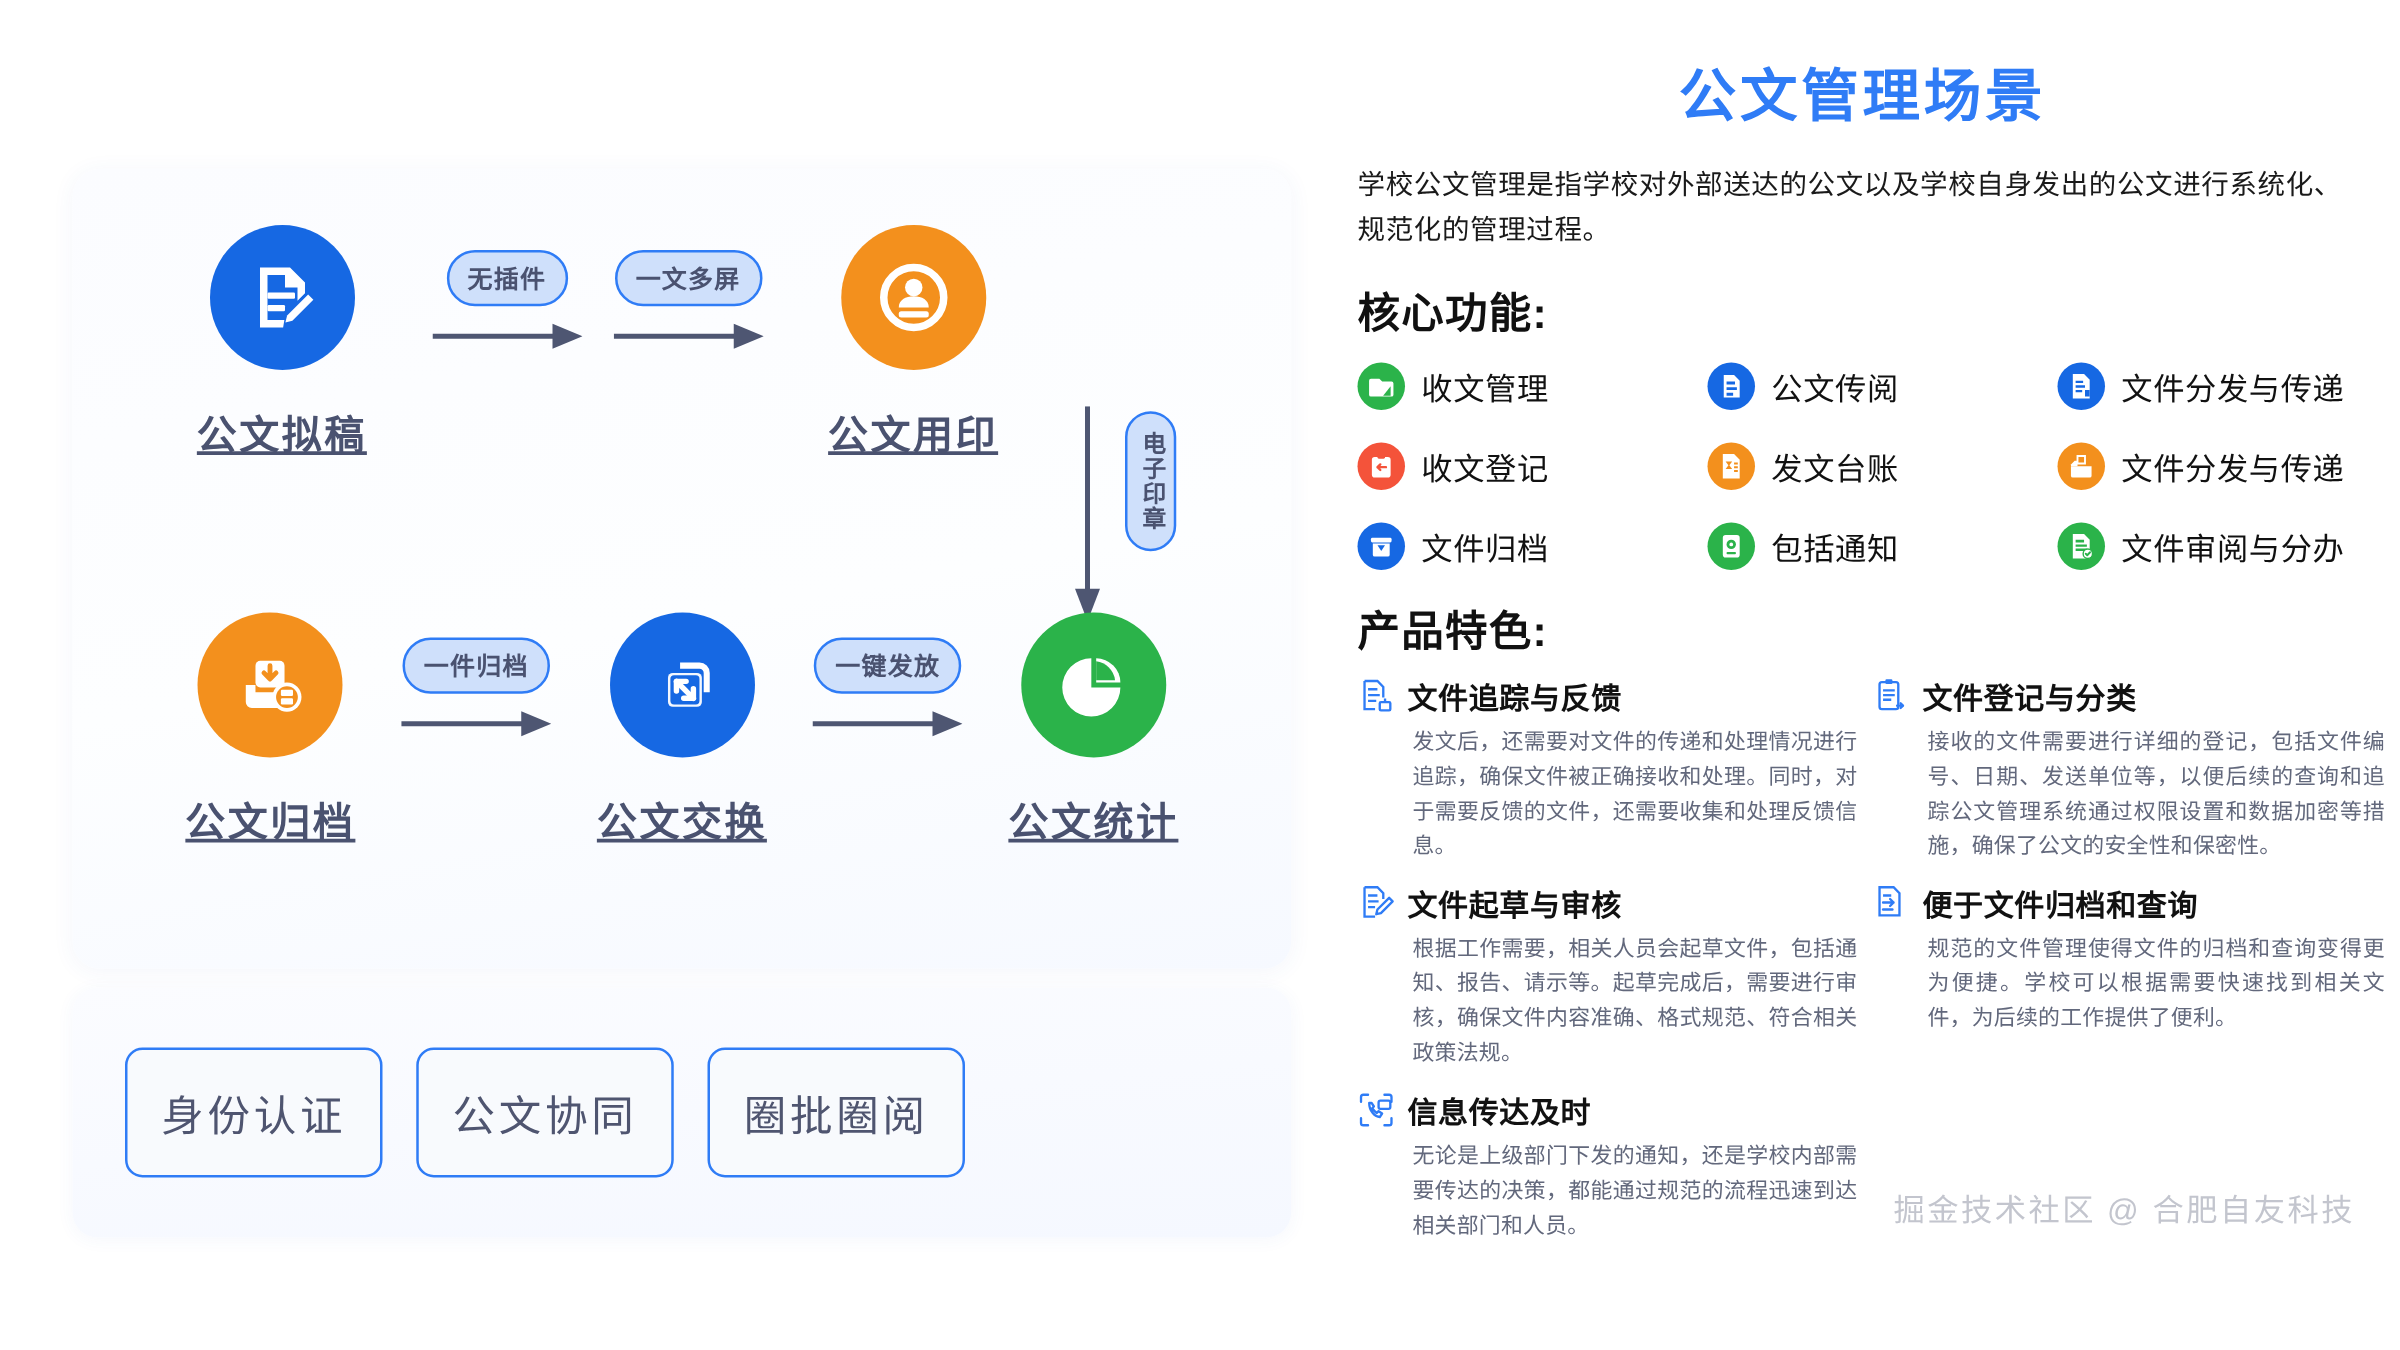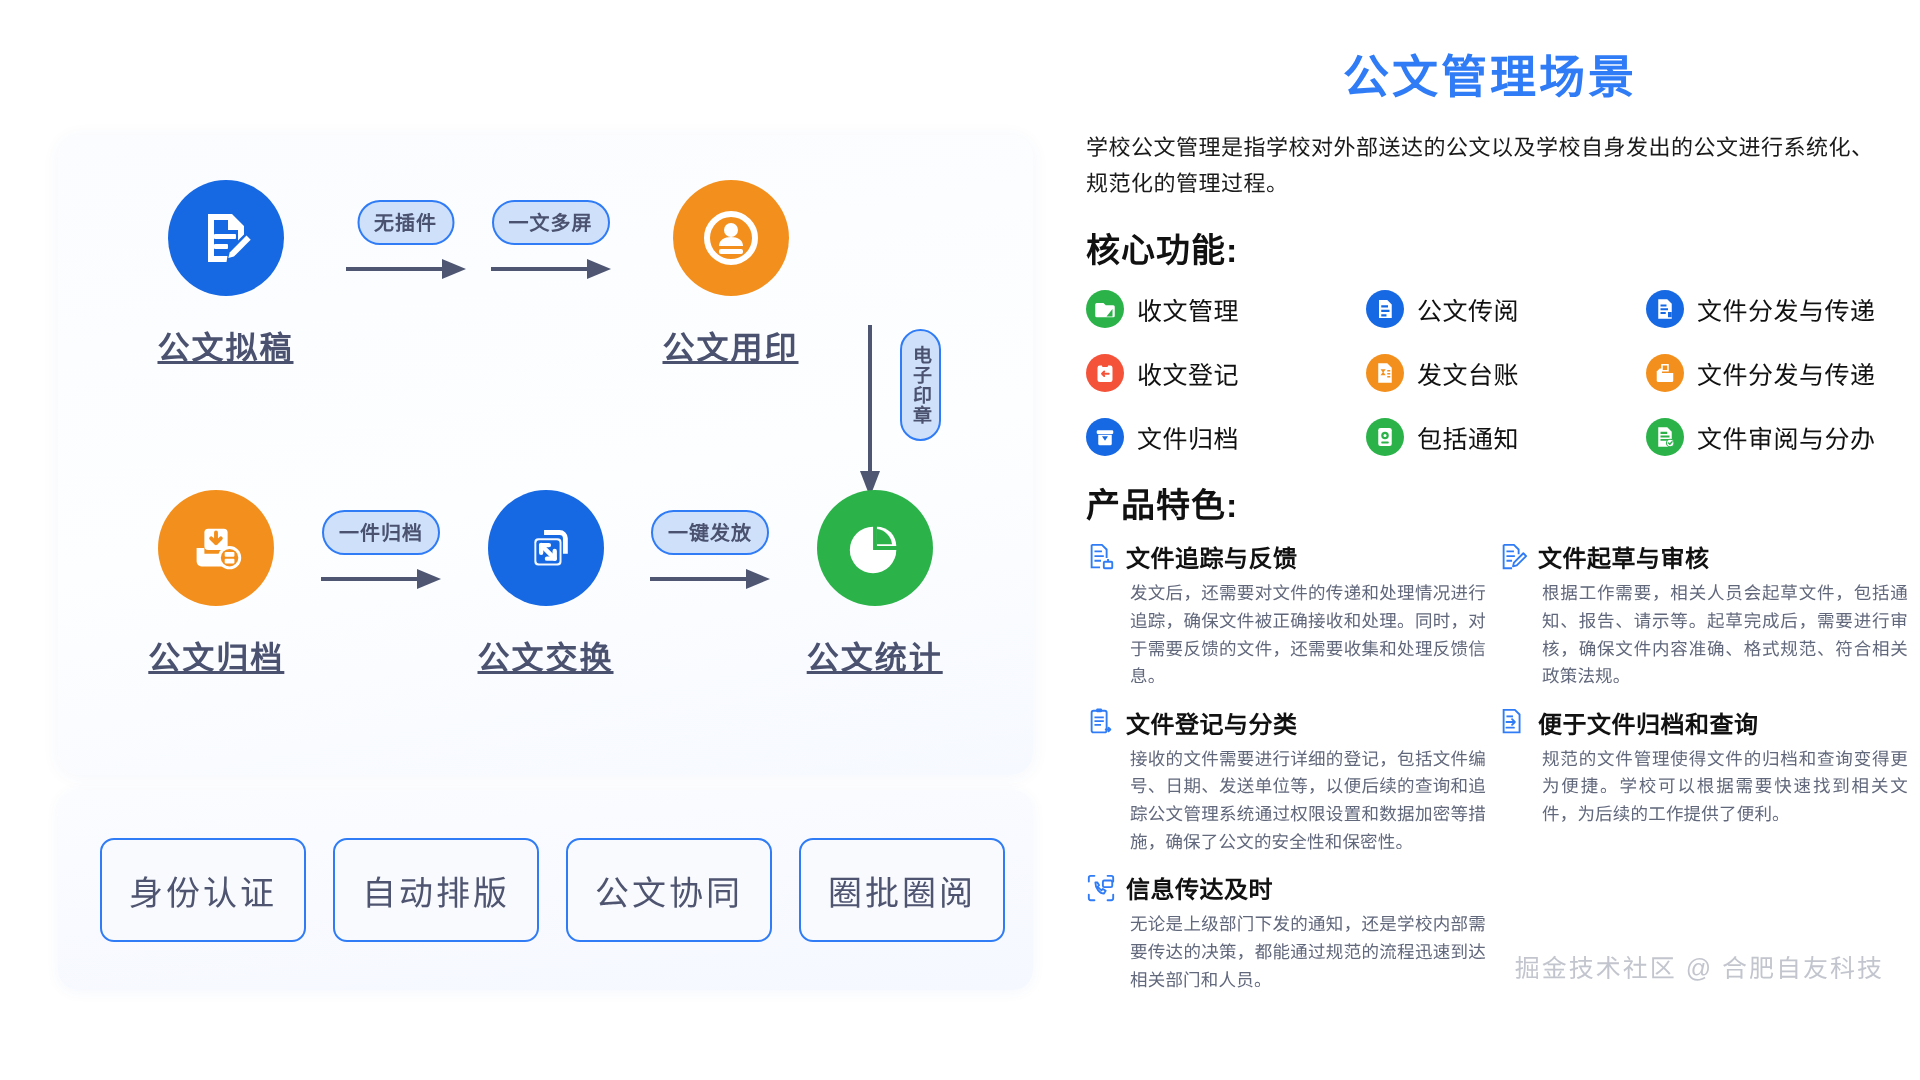--- a/index.html
+++ b/index.html
@@ -380,21 +380,20 @@
             </span>
           </div>
           <div class="node-label">公文统计</div>
         </div>
       </div>
     </div>
 
     <div class="tags-card">
       <div class="tag-list">
         <div class="tag-btn">身份认证</div>
-        <div class="tag-btn">自动排版</div>
         <div class="tag-btn">公文协同</div>
         <div class="tag-btn">圈批圈阅</div>
       </div>
     </div>
   </div>
 
   <div class="right-panel">
 
     <div class="scene-title">公文管理场景</div>
     <div class="scene-desc">学校公文管理是指学校对外部送达的公文以及学校自身发出的公文进行系统化、规范化的管理过程。</div>
@@ -521,44 +520,44 @@
           </span>
           <span class="feat-title">文件追踪与反馈</span>
         </div>
         <div class="feat-body">发文后，还需要对文件的传递和处理情况进行追踪，确保文件被正确接收和处理。同时，对于需要反馈的文件，还需要收集和处理反馈信息。</div>
       </div>
 
       <div class="feat-item">
         <div class="feat-head">
           <span class="feat-icon">
             <svg width="30" height="30" viewBox="0 0 32 32">
+              <rect fill="none" stroke="#2f7cf6" stroke-width="2" x="6" y="4" width="16" height="23" rx="2"></rect>
+              <rect fill="#2f7cf6" x="11" y="1.5" width="6" height="4" rx="1"></rect>
+              <path fill="#2f7cf6" d="M9 10h10v2H9zm0 4h10v2H9zm0 4h7v2H9z"></path>
+              <path fill="none" stroke="#2f7cf6" stroke-width="2" stroke-linecap="round" d="M21 24h5m0 0l-2-2m2 2l-2 2"></path>
+            </svg>
+          </span>
+          <span class="feat-title">文件登记与分类</span>
+        </div>
+        <div class="feat-body">接收的文件需要进行详细的登记，包括文件编号、日期、发送单位等，以便后续的查询和追踪公文管理系统通过权限设置和数据加密等措施，确保了公文的安全性和保密性。</div>
+      </div>
+
+      <div class="feat-item">
+        <div class="feat-head">
+          <span class="feat-icon">
+            <svg width="30" height="30" viewBox="0 0 32 32">
               <path fill="none" stroke="#2f7cf6" stroke-width="2" d="M6 3h11l5 5v5"></path>
               <path fill="none" stroke="#2f7cf6" stroke-width="2" d="M6 3v25h9"></path>
               <path fill="#2f7cf6" d="M9 9h8v2H9zm0 5h9v2H9zm0 5h6v2H9z"></path>
               <path fill="none" stroke="#2f7cf6" stroke-width="2" stroke-linejoin="round" d="M27 12l3 3-10 10-4 1 1-4z"></path>
             </svg>
           </span>
           <span class="feat-title">文件起草与审核</span>
         </div>
         <div class="feat-body">根据工作需要，相关人员会起草文件，包括通知、报告、请示等。起草完成后，需要进行审核，确保文件内容准确、格式规范、符合相关政策法规。</div>
-      </div>
-
-      <div class="feat-item">
-        <div class="feat-head">
-          <span class="feat-icon">
-            <svg width="30" height="30" viewBox="0 0 32 32">
-              <rect fill="none" stroke="#2f7cf6" stroke-width="2" x="6" y="4" width="16" height="23" rx="2"></rect>
-              <rect fill="#2f7cf6" x="11" y="1.5" width="6" height="4" rx="1"></rect>
-              <path fill="#2f7cf6" d="M9 10h10v2H9zm0 4h10v2H9zm0 4h7v2H9z"></path>
-              <path fill="none" stroke="#2f7cf6" stroke-width="2" stroke-linecap="round" d="M21 24h5m0 0l-2-2m2 2l-2 2"></path>
-            </svg>
-          </span>
-          <span class="feat-title">文件登记与分类</span>
-        </div>
-        <div class="feat-body">接收的文件需要进行详细的登记，包括文件编号、日期、发送单位等，以便后续的查询和追踪公文管理系统通过权限设置和数据加密等措施，确保了公文的安全性和保密性。</div>
       </div>
 
       <div class="feat-item">
         <div class="feat-head">
           <span class="feat-icon">
             <svg width="30" height="30" viewBox="0 0 32 32">
               <path fill="none" stroke="#2f7cf6" stroke-width="2" d="M6 3h12l5 5v19H6z"></path>
               <path fill="#2f7cf6" d="M9 9h7v2H9z"></path>
               <path fill="none" stroke="#2f7cf6" stroke-width="2" stroke-linecap="round" d="M9 16h9m0 0l-3-3m3 3l-3 3"></path>
               <path fill="none" stroke="#2f7cf6" stroke-width="2" stroke-linecap="round" d="M9 22h8"></path>

